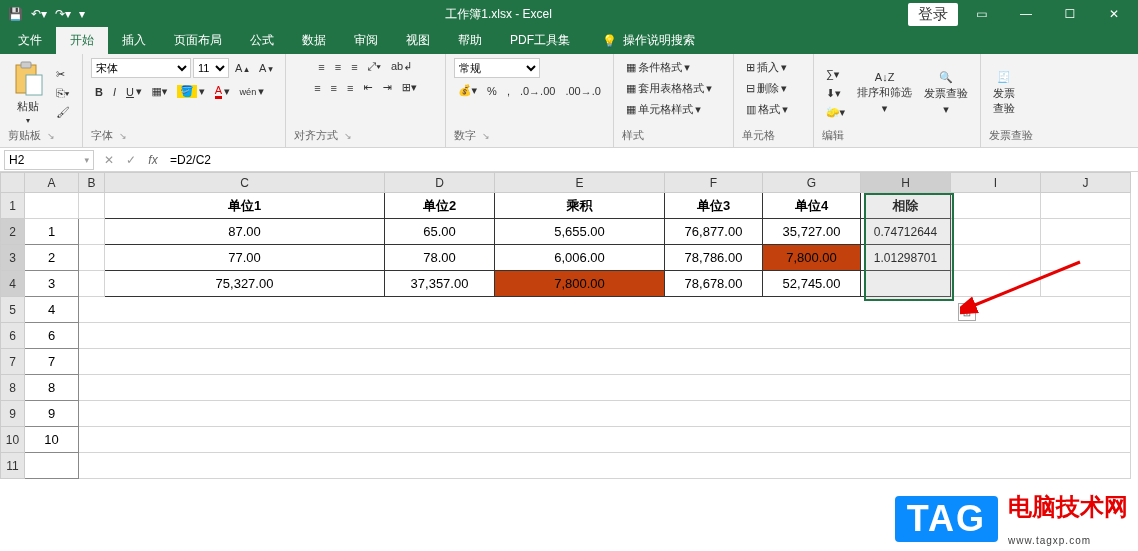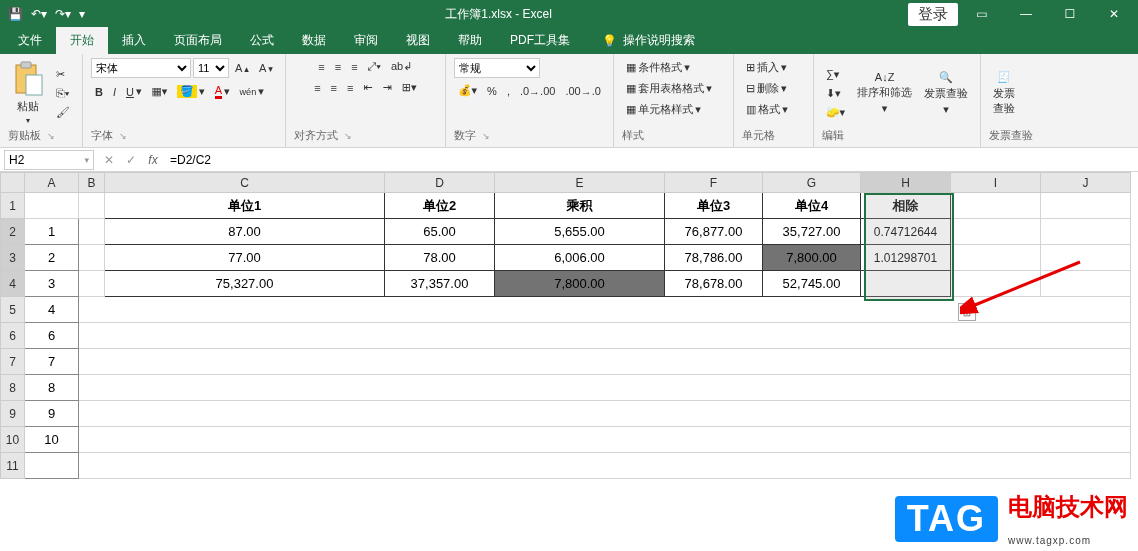--- a/index.html
+++ b/index.html
@@ -49,21 +49,21 @@
     .grid { border-collapse: collapse; font-size: 13px; }
     .colhdr, .rowhdr, .corner { background: #e6e6e6; border: 1px solid #ccc; text-align: center; color: #333; font-size: 12px; }
     .corner { width: 24px; height: 20px; }
     .colhdr { height: 20px; }
     .colhdr.sel { background:#cfcfcf; }
     .rowhdr { width: 24px; }
     .rowhdr.sel { background:#cfcfcf;}
     td.cell { border: 1px solid #d4d4d4; background: #fff; height: 26px; padding: 0 6px; text-align: center; }
     td.cell.leftcol { border: 1px solid #888; }
     td.dthick { border: 1px solid #333; }
-    td.orange { background: #737373; }
+    td.orange { background: #c2410c; }
     .selbox { position:absolute; border:2px solid #217346; background:rgba(180,180,180,0.25); pointer-events:none;}
     .autofill-icon { position:absolute; width:18px;height:18px;border:1px solid #aaa;background:#fff;display:flex;align-items:center;justify-content:center;font-size:10px;color:#666;}
     .arrow-annot { position:absolute; }
     .hcell { text-align:right; font-size:12px;}
     
     
     .watermark { position: absolute; right: 10px; bottom: 5px; display: flex; align-items: center; gap: 10px; }
     .wm-tag { background: #0a8cff; color: #fff; font-weight: 900; font-size: 36px; padding: 2px 12px; font-family: Arial,sans-serif; letter-spacing:2px; border-radius:4px;}
     .wm-text1 { color: #e60000; font-weight: bold; font-size: 24px; }
     .wm-text2 { color: #404040; font-size: 10px; display:block; letter-spacing:1px;margin-top:12px;}

